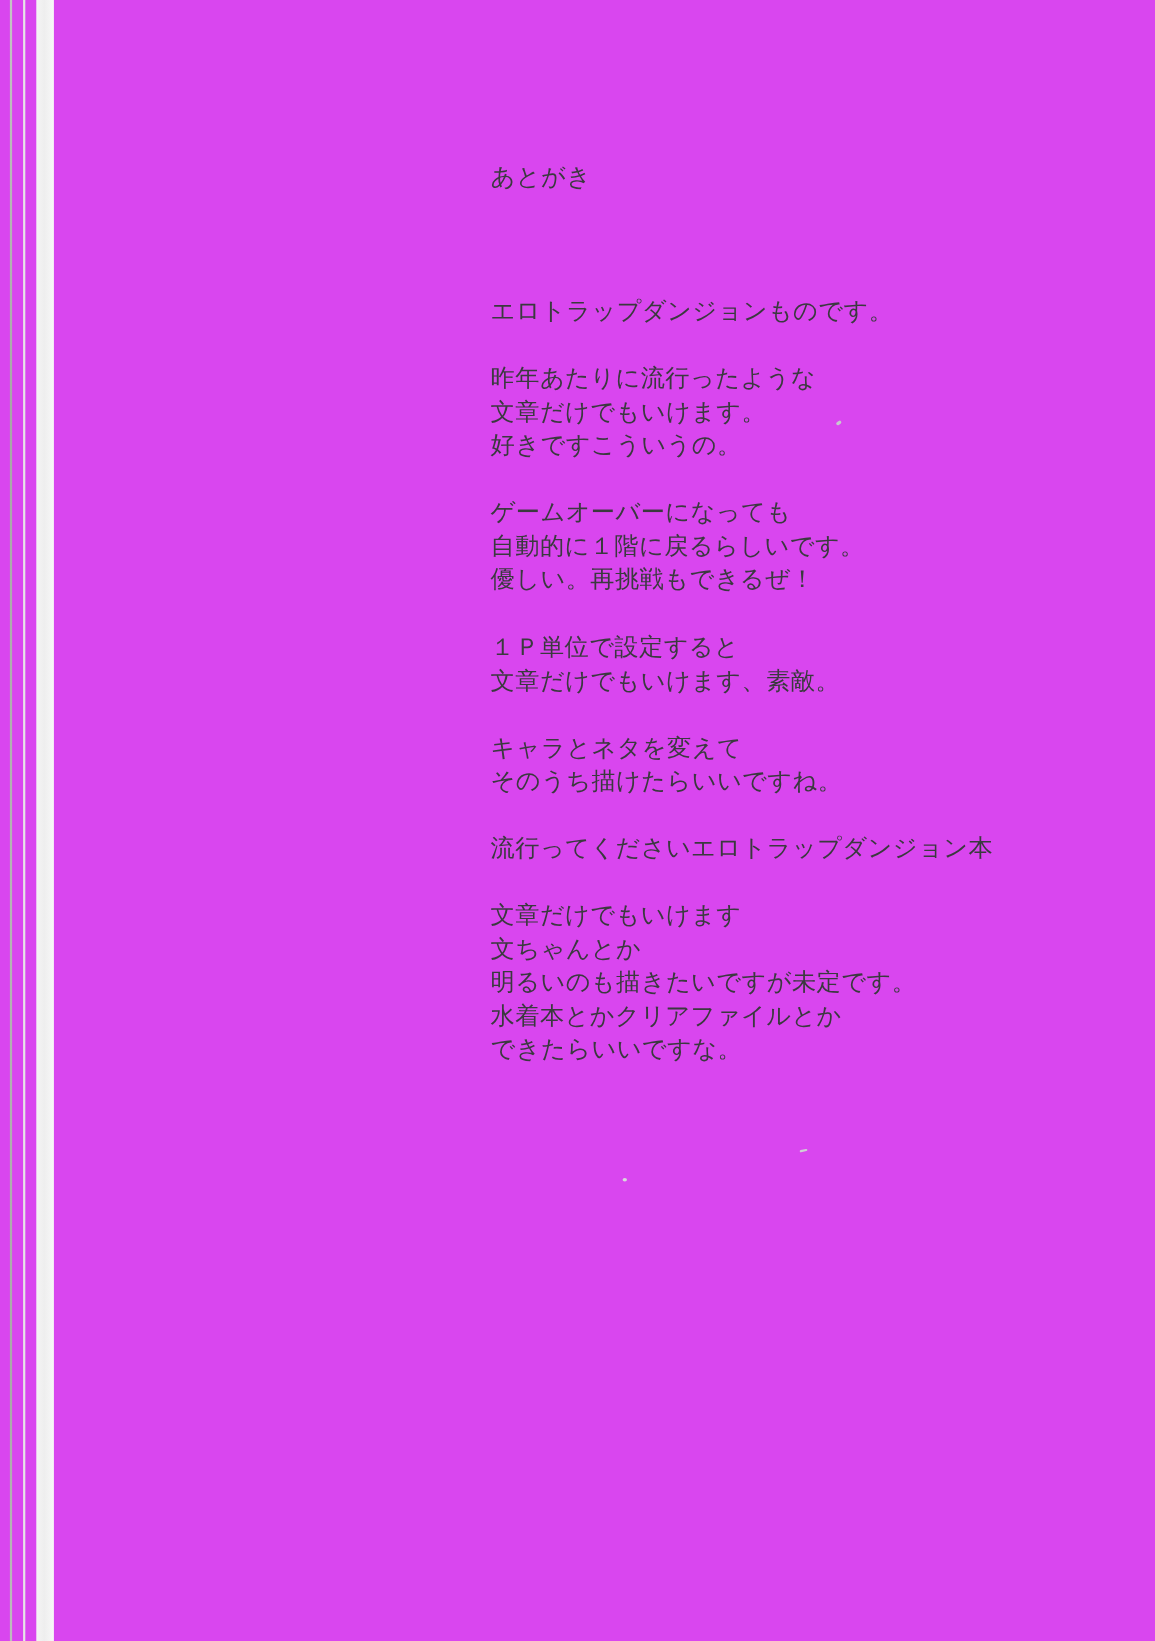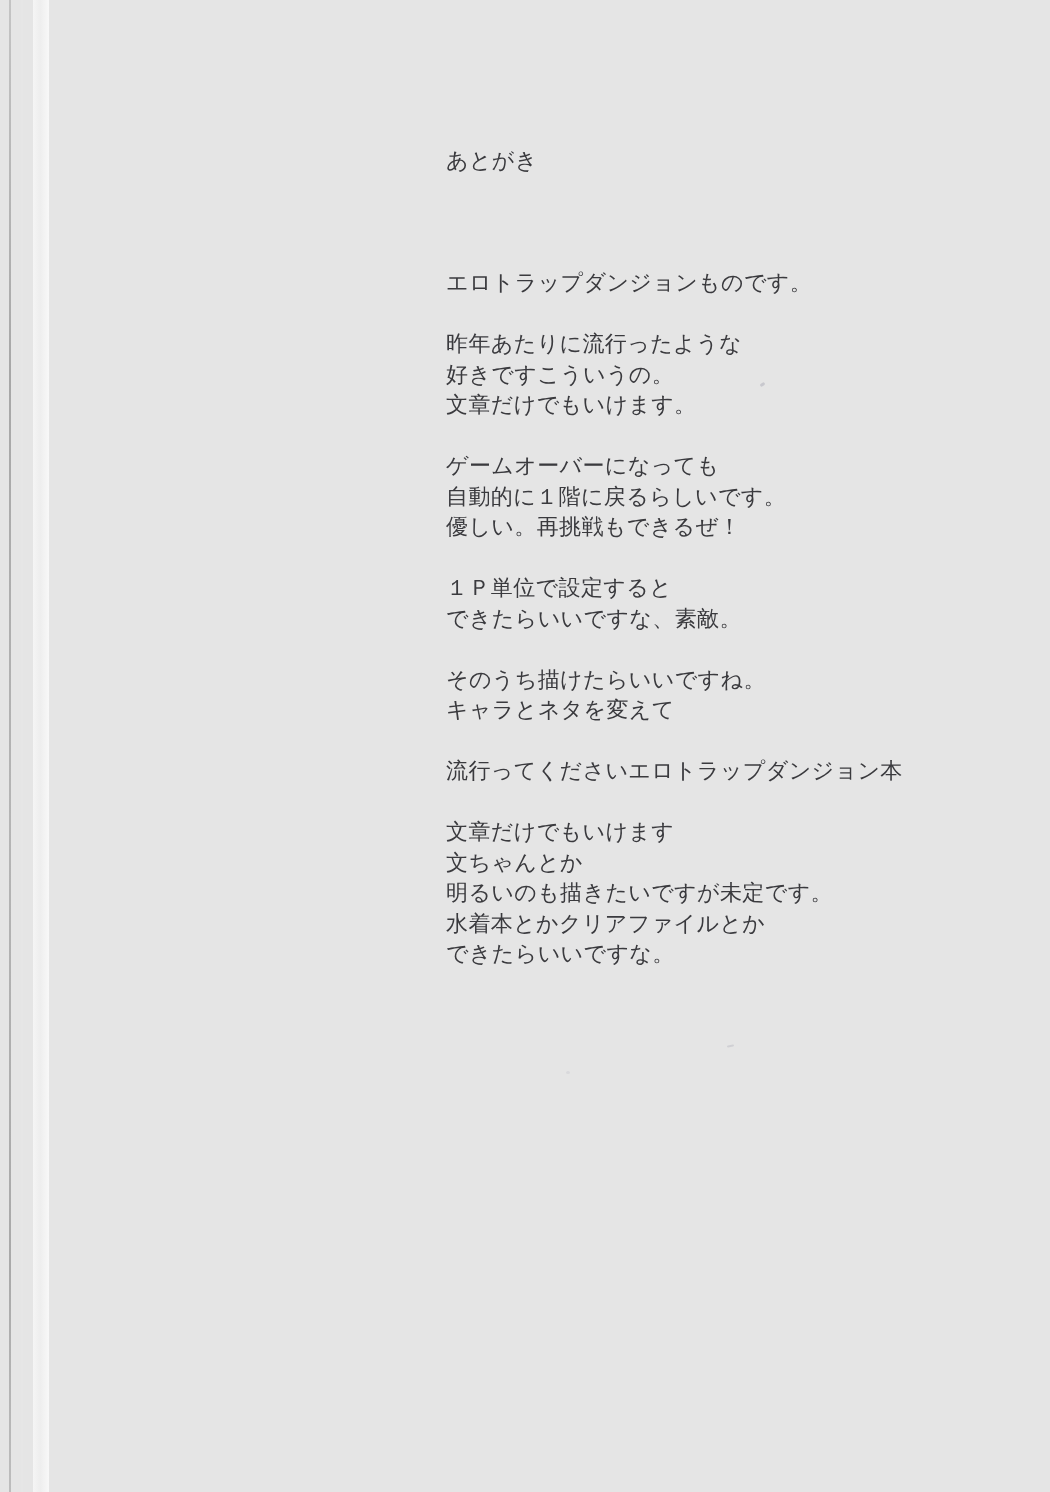--- a/index.html
+++ b/index.html
@@ -43,49 +43,49 @@
     text-align:left;
   }
   .line{
     min-height:30.5px;
     white-space:pre;
   }
 </style>
 </head>
 <body>
 
-<div class="canvas" style="background: #e5e5e5;">
+<div class="canvas" style="background: #d946ef;">
   <div class="edge edge-dark"></div>
   <div class="edge edge-light"></div>
   <div class="edge edge-band"></div>
 
   <div class="speck speck-1"></div>
   <div class="speck speck-2"></div>
   <div class="speck speck-3"></div>
 
   <div class="text-block" style="color: rgb(58, 58, 62);">
       <div class="line">あとがき</div>
       <div class="line"></div>
       <div class="line"></div>
       <div class="line"></div>
       <div class="line">エロトラップダンジョンものです。</div>
       <div class="line"></div>
       <div class="line">昨年あたりに流行ったような</div>
+      <div class="line">文章だけでもいけます。</div>
       <div class="line">好きですこういうの。</div>
-      <div class="line">文章だけでもいけます。</div>
       <div class="line"></div>
       <div class="line">ゲームオーバーになっても</div>
       <div class="line">自動的に１階に戻るらしいです。</div>
       <div class="line">優しい。再挑戦もできるぜ！</div>
       <div class="line"></div>
       <div class="line">１Ｐ単位で設定すると</div>
-      <div class="line">できたらいいですな、素敵。</div>
+      <div class="line">文章だけでもいけます、素敵。</div>
       <div class="line"></div>
+      <div class="line">キャラとネタを変えて</div>
       <div class="line">そのうち描けたらいいですね。</div>
-      <div class="line">キャラとネタを変えて</div>
       <div class="line"></div>
       <div class="line">流行ってくださいエロトラップダンジョン本</div>
       <div class="line"></div>
       <div class="line">文章だけでもいけます</div>
       <div class="line">文ちゃんとか</div>
       <div class="line">明るいのも描きたいですが未定です。</div>
       <div class="line">水着本とかクリアファイルとか</div>
       <div class="line">できたらいいですな。</div>
     </div>
 </div>

